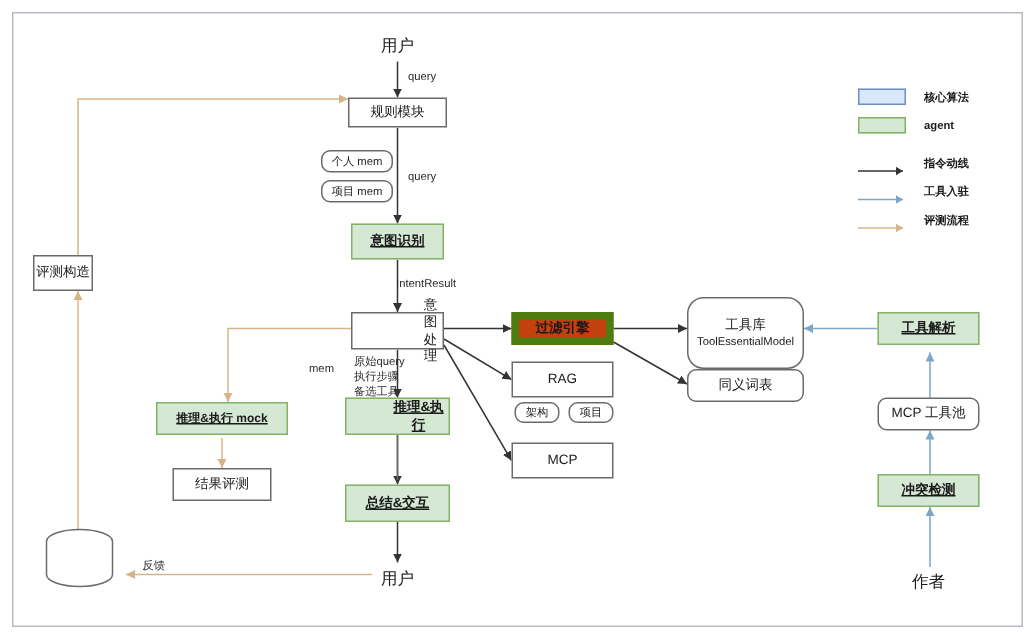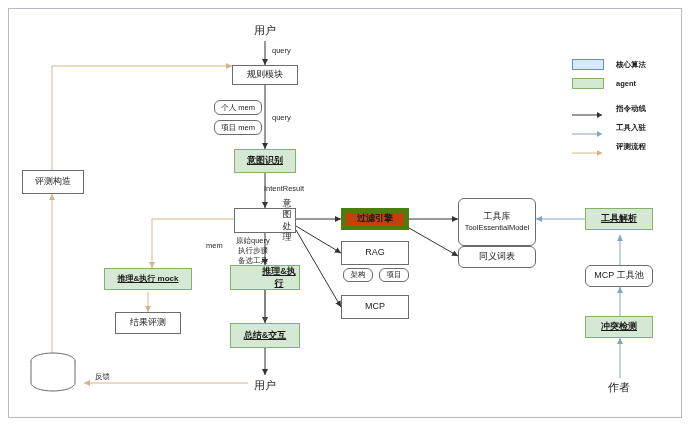--- a/index.html
+++ b/index.html
@@ -131,21 +131,21 @@
   <div class="node blue" style="left:341px;top:208px;width:68px;height:22px;">过滤引擎</div>
 
   <div class="node" style="left:341px;top:241px;width:68px;height:24px;font-size:9px;">RAG</div>
 
   <div class="node round" style="left:343px;top:268px;width:30px;height:14px;font-size:7.5px;">架构</div>
 
   <div class="node round" style="left:379px;top:268px;width:30px;height:14px;font-size:7.5px;">项目</div>
 
   <div class="node" style="left:341px;top:295px;width:68px;height:24px;">MCP</div>
 
-  <div class="node round stack" style="left:458px;top:198px;width:78px;height:48px;">
+  <div class="node round stack" style="left:458px;top:198px;width:78px;height:48px;border-radius:11px;">
     <span>工具库</span>
     <span style="font-size:7.5px;">ToolEssentialModel</span>
   </div>
 
   <div class="node round" style="left:458px;top:246px;width:78px;height:22px;">同义词表</div>
 
   <div class="node green" style="left:585px;top:208px;width:68px;height:22px;">工具解析</div>
 
   <div class="node round" style="left:585px;top:265px;width:68px;height:22px;">MCP 工具池</div>
 
@@ -156,38 +156,38 @@
   <div class="node green" style="left:104px;top:268px;width:88px;height:22px;font-size:8px;">推理&amp;执行 mock</div>
 
   <div class="node bold" style="left:115px;top:312px;width:66px;height:22px;font-weight:normal;">结果评测</div>
 
   <div class="node green" style="left:230px;top:265px;width:70px;height:25px;padding-left:28px;">推理&amp;执行</div>
 
   <div class="node green" style="left:230px;top:323px;width:70px;height:25px;">总结&amp;交互</div>
 
   <div class="plain" style="left:240px;top:375px;width:50px;height:20px;">用户</div>
 
-  <div class="node" style="left:22px;top:170px;width:62px;height:24px;">评测构造</div>
+  <div class="node" style="left:22px;top:170px;width:40px;height:24px;">评测构造</div>
 
   <div class="cyl" style="left:30px;top:352px;width:46px;height:40px;">
     <svg width="46" height="40" viewBox="0 0 46 40">
       <ellipse cx="23" cy="9" rx="22" ry="8" fill="#ffffff" stroke="#6b6b6b" stroke-width="1"></ellipse>
       <path d="M1,9 L1,31 A22,8 0 0 0 45,31 L45,9" fill="#ffffff" stroke="#6b6b6b" stroke-width="1"></path>
     </svg>
   </div>
 
   <div class="edgelabel" style="left:272px;top:46px;">query</div>
 
   <div class="edgelabel" style="left:272px;top:113px;">query</div>
 
   <div class="edgelabel" style="left:264px;top:184px;">IntentResult</div>
 
   <div class="edgelabel" style="left:206px;top:241px;">mem</div>
 
-  <div class="edgelabel" style="left:236px;top:236px;text-align:center;">原始query
+  <div class="edgelabel" style="left:236px;top:236px;">原始query
 执行步骤
 备选工具</div>
 
   <div class="edgelabel" style="left:95px;top:372px;">反馈</div>
 
   <div id="legend">
     <div class="lg-row">
       <span class="lg-sw blue"></span>
       <span class="lg-txt">核心算法</span>
     </div>

